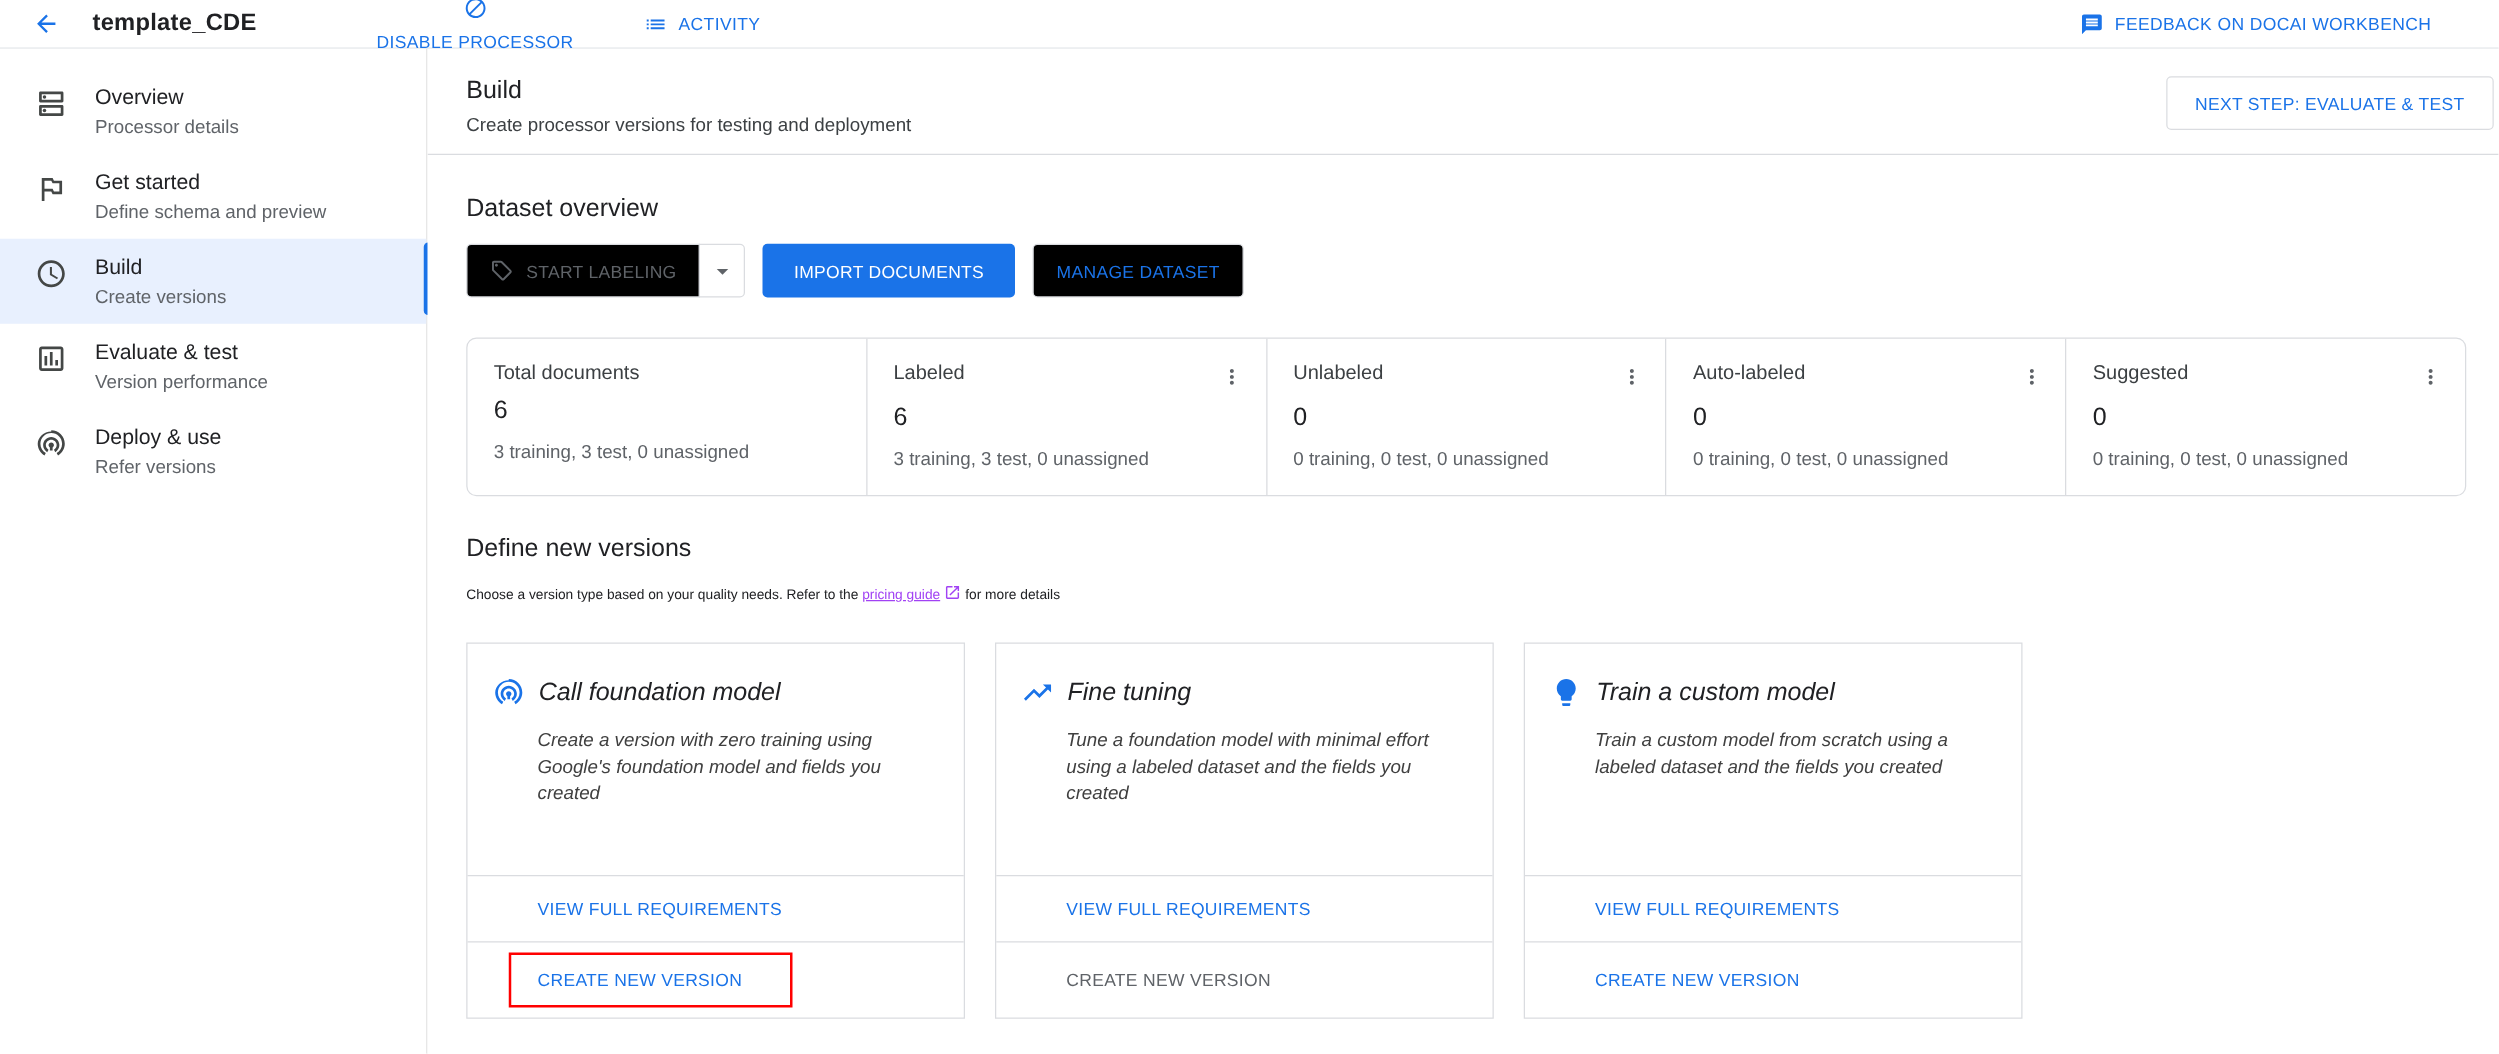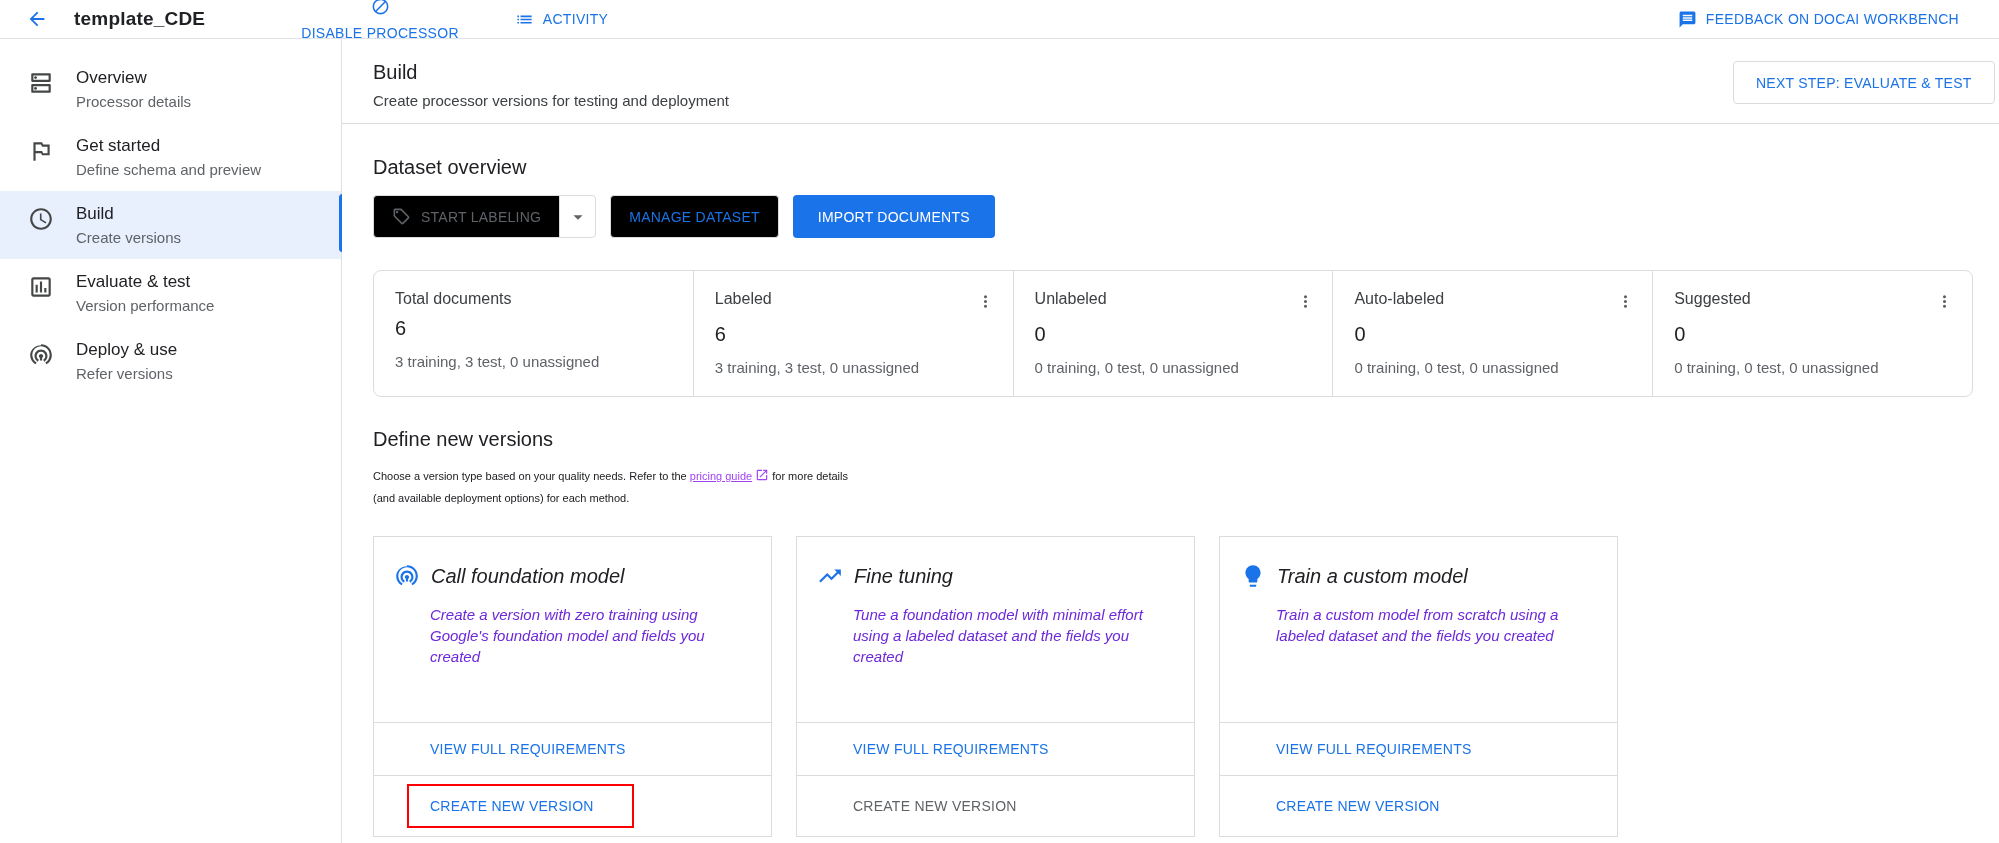--- a/index.html
+++ b/index.html
@@ -1,21 +1,21 @@
 <!DOCTYPE html>
 <html style="--color-accent: #1a73e8; --color-annotation: #ff0000; --color-visited_link: #a142f4; --color-active_nav_bg: #e8f0fe;"><head>
 <meta charset="utf-8">
 <style>
   * { margin:0; padding:0; box-sizing:border-box; }
   html,body { width:1999px; height:843px; overflow:hidden; background:#fff;
     font-family:"Liberation Sans","DejaVu Sans",sans-serif; color:#202124; }
   svg { display:block; fill:currentColor; }
 
   
-  .topbar { height:39px; display:flex; align-items:center; padding:0 12px 0 22px;
+  .topbar { height:39px; display:flex; align-items:center; padding:0 26px 0 22px;
     border-bottom:1px solid #e0e3e7; background:#fff; }
   .back-btn { width:30px; height:30px; display:flex; align-items:center; justify-content:center;
     color:var(--color-accent,#1a73e8); cursor:pointer; margin-right:22px; }
   .topbar-title { font-size:19px; font-weight:700; letter-spacing:.2px; margin-right:96px; }
   .topbar-action { display:flex; align-items:center; gap:9px; color:var(--color-accent,#1a73e8);
     font-size:14px; font-weight:500; letter-spacing:.3px; cursor:pointer; white-space:nowrap; }
   .mr56 { margin-right:56px;flex-direction:column; }
   .topbar-spacer { flex:1; }
   .feedback { margin-right:28px; }
 
@@ -77,21 +77,21 @@
   .pricing-link { color:var(--color-visited_link,#a142f4); text-decoration:underline; cursor:pointer; }
   .ext-icon { display:inline-block; vertical-align:-2px; margin-left:3px; color:var(--color-visited_link,#a142f4); }
 
   .cards { display:flex; gap:24px; margin-top:27px; }
   .vcard { width:399px; height:301px; border:1px solid #dadce0; background:#fff;
     display:flex; flex-direction:column; }
   .vcard-body { flex:1;font-style:italic; }
   .vcard-head { display:flex; align-items:center; gap:11px; padding:26px 20px 0 20px; }
   .vcard-icon { width:26px; height:26px; color:var(--color-accent,#1a73e8); flex-shrink:0; }
   .vcard-title { font-size:20px; color:#202124; }
-  .vcard-desc { padding:15px 34px 0 56px; font-size:15px; line-height:21px; color:#6d28d9; }
+  .vcard-desc { padding:15px 34px 0 56px; font-size:15px; line-height:21px; color:#404040; }
   .vcard-req { border-top:1px solid #dadce0; height:53px; display:flex; align-items:center;
     padding-left:56px; }
   .vcard-create { border-top:1px solid #dadce0; height:61px; display:flex; align-items:center;
     padding-left:56px; position:relative; }
   .link-blue { color:var(--color-accent,#1a73e8); font-size:14px; font-weight:500;
     letter-spacing:.25px; cursor:pointer; white-space:nowrap; }
   .link-disabled { color:#5f6368; font-size:14px; letter-spacing:.25px; white-space:nowrap; }
   .red-box { position:absolute; left:33px; top:8px; width:227px; height:44px;
     border:2px solid var(--color-annotation,#ff0000); pointer-events:none; }
 </style>
@@ -229,22 +229,22 @@
             <span>START LABELING</span>
           </div>
           <div class="btn-caret">
             <span>
               <svg width="22" height="22" viewBox="0 0 24 24">
                   <path d="M7 10l5 5 5-5z"></path>
                 </svg>
             </span>
           </div>
         </div>
+        <div class="btn btn-primary">IMPORT DOCUMENTS</div>
         <div class="btn btn-blue-outline">MANAGE DATASET</div>
-        <div class="btn btn-primary">IMPORT DOCUMENTS</div>
       </div>
 
       <div class="stats">
 
         <div class="stat">
           <div class="stat-head">
             <span class="stat-label">Total documents</span>
           </div>
           <div class="stat-value">6</div>
           <div class="stat-detail">3 training, 3 test, 0 unassigned</div>
@@ -304,21 +304,20 @@
       </div>
 
       <div class="section-heading versions-heading">Define new versions</div>
 
       <div class="intro">
         <span>Choose a version type based on your quality needs. Refer to the</span>
         <span class="pricing-link">pricing guide</span><span class="ext-icon"><svg width="14" height="14" viewBox="0 0 24 24">
               <path d="M19 19H5V5h7V3H5c-1.11 0-2 .9-2 2v14c0 1.1.89 2 2 2h14c1.1 0 2-.9 2-2v-7h-2v7zM14 3v2h3.59l-9.83 9.83 1.41 1.41L19 6.41V10h2V3h-7z"></path>
             </svg></span>
         <span>for more details</span>
-        <div>(and available deployment options) for each method.</div>
       </div>
 
       <div class="cards">
 
         <div class="vcard">
           <div class="vcard-body">
             <div class="vcard-head">
               <span class="vcard-icon">
                 <svg viewBox="0 0 24 24">
                     <path d="M12 11c-1.1 0-2 .9-2 2 0 .74.4 1.38 1 1.72V17h2v-2.28c.6-.35 1-.98 1-1.72 0-1.1-.9-2-2-2zm6 2c0-3.31-2.69-6-6-6s-6 2.69-6 6c0 2.22 1.21 4.15 3 5.19l1-1.74c-1.19-.7-2-1.97-2-3.45 0-2.21 1.79-4 4-4s4 1.79 4 4c0 1.48-.81 2.75-2 3.45l1 1.74c1.79-1.04 3-2.97 3-5.19zM12 3C6.48 3 2 7.48 2 12c0 3.7 2.01 6.92 4.99 8.65l1-1.73C5.61 17.53 4 14.96 4 12c0-4.42 3.58-8 8-8s8 3.58 8 8c0 2.96-1.61 5.53-4 6.92l1 1.73C20 18.92 22 15.7 22 12c0-5.52-4.48-10-10-10z"></path>

